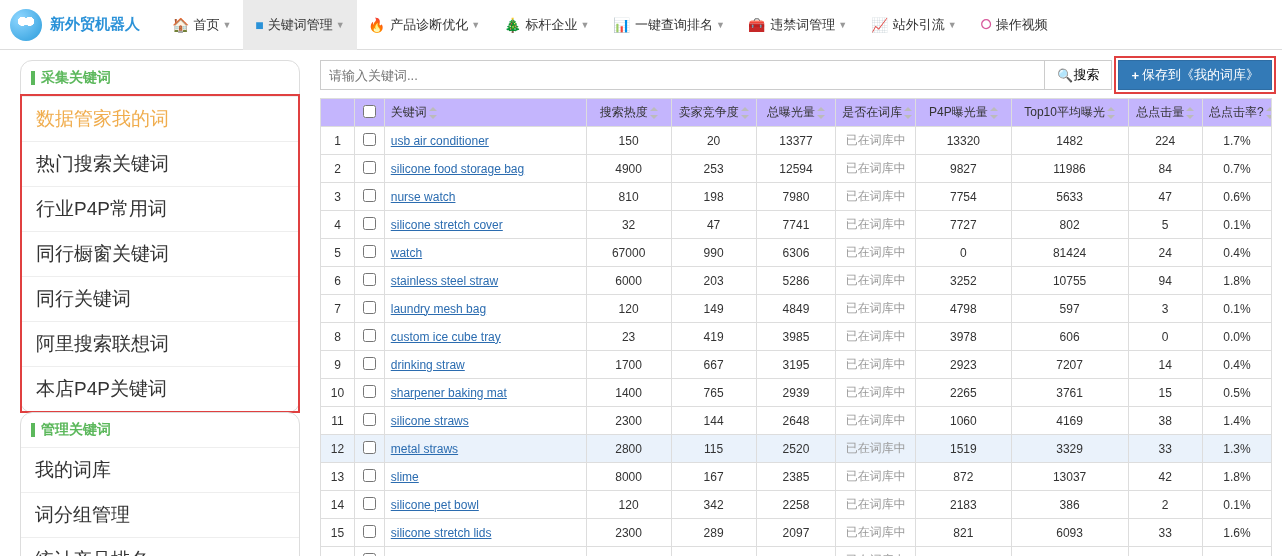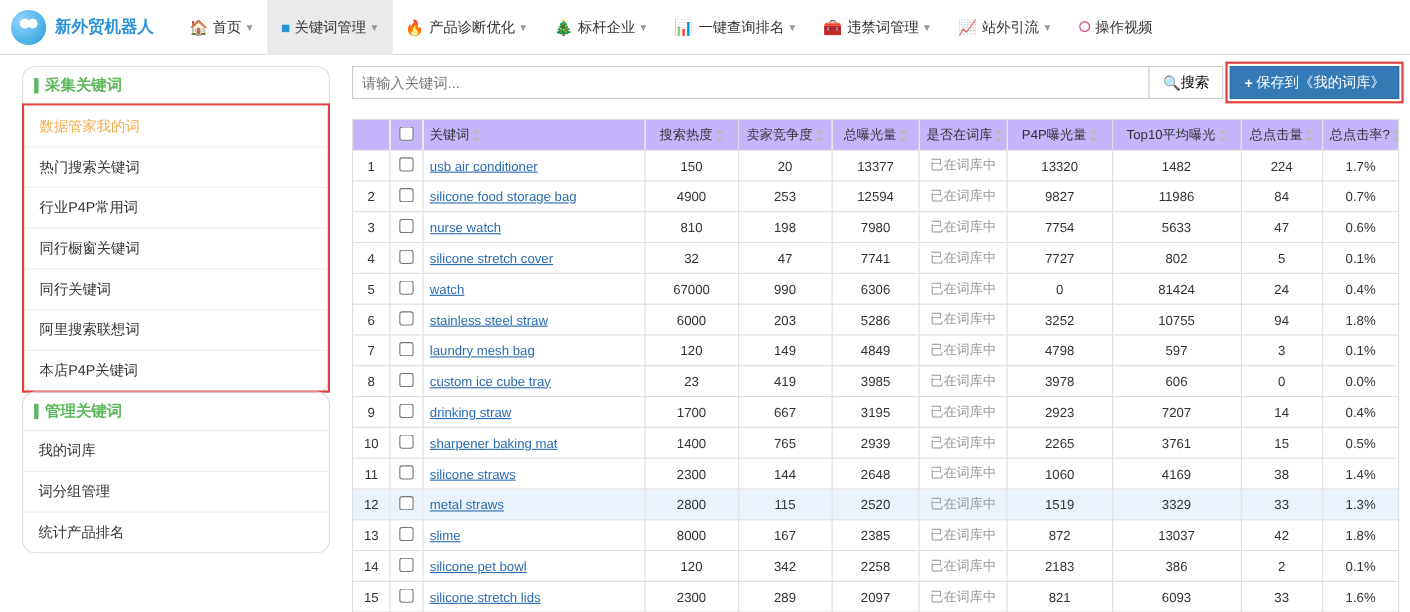--- a/index.html
+++ b/index.html
@@ -17,26 +17,26 @@
 .ni-icon { margin-right: 4px; font-size: 14px; }
 .c-red { color: #d9534f; } .c-blue { color: #2b92d8; } .c-orange { color: #f0ad4e; } .c-green { color: #5cb85c; } .c-teal { color: #339999; } .c-pink { color: #d85a9c; }
 
 
 .layout { display: flex; }
 .sidebar { width: 300px; padding: 10px 10px 0 10px; margin-left: 10px; }
 .side-box { border: 1px solid #ddd; border-radius: 12px; }
 .side-head { padding: 8px 10px; color: #5cb85c; font-size: 14px; font-weight: bold; display:flex; align-items:center;}
 .side-head .bar { display:inline-block; width:4px; height:14px; background:#5cb85c; margin-right:6px; }
 .side-list { list-style: none; }
-.side-list li { padding: 9px 14px; font-size: 13px; cursor: pointer; border-top: 1px solid #eee; }
+.side-list li { padding: 9px 14px; font-size: 19px; cursor: pointer; border-top: 1px solid #eee; }
 .side-list li.active { color: #f0ad4e; }
 .red-frame { border: 2px solid #e04040; margin: -1px; }
 
 .main { flex: 1; padding: 10px 10px 0 10px; }
-.searchbar { display: flex; margin-bottom: 18px; align-items: center; justify-content: flex-end; }
+.searchbar { display: flex; margin-bottom: 8px; align-items: center; justify-content: flex-end; }
 .search-input { flex: 1; height: 30px; border: 1px solid #ccc; padding: 0 8px; font-size: 13px; outline:none; }
 .btn { height: 30px; border: 1px solid #ccc; background: #fff; padding: 0 12px; cursor: pointer; font-size: 13px; display:inline-flex; align-items:center; }
 .btn-search { margin-left: -1px; }
 .btn-save { background: #337ab7; color: #fff; border-color: #2e6da4; margin-left: 6px; outline: 2px solid #e04040; outline-offset: 2px; }
 .btn .plus { font-weight: bold; margin-right: 3px; }
 
 
 .table { width: 100%; border-collapse: collapse; table-layout: fixed; }
 .table th, .table td { border: 1px solid #ddd; padding: 5px 6px; font-size: 12px; text-align: center; white-space: nowrap; overflow: hidden; }
 .table th { background: #c4b5fd; font-weight: normal; color: #333; }

